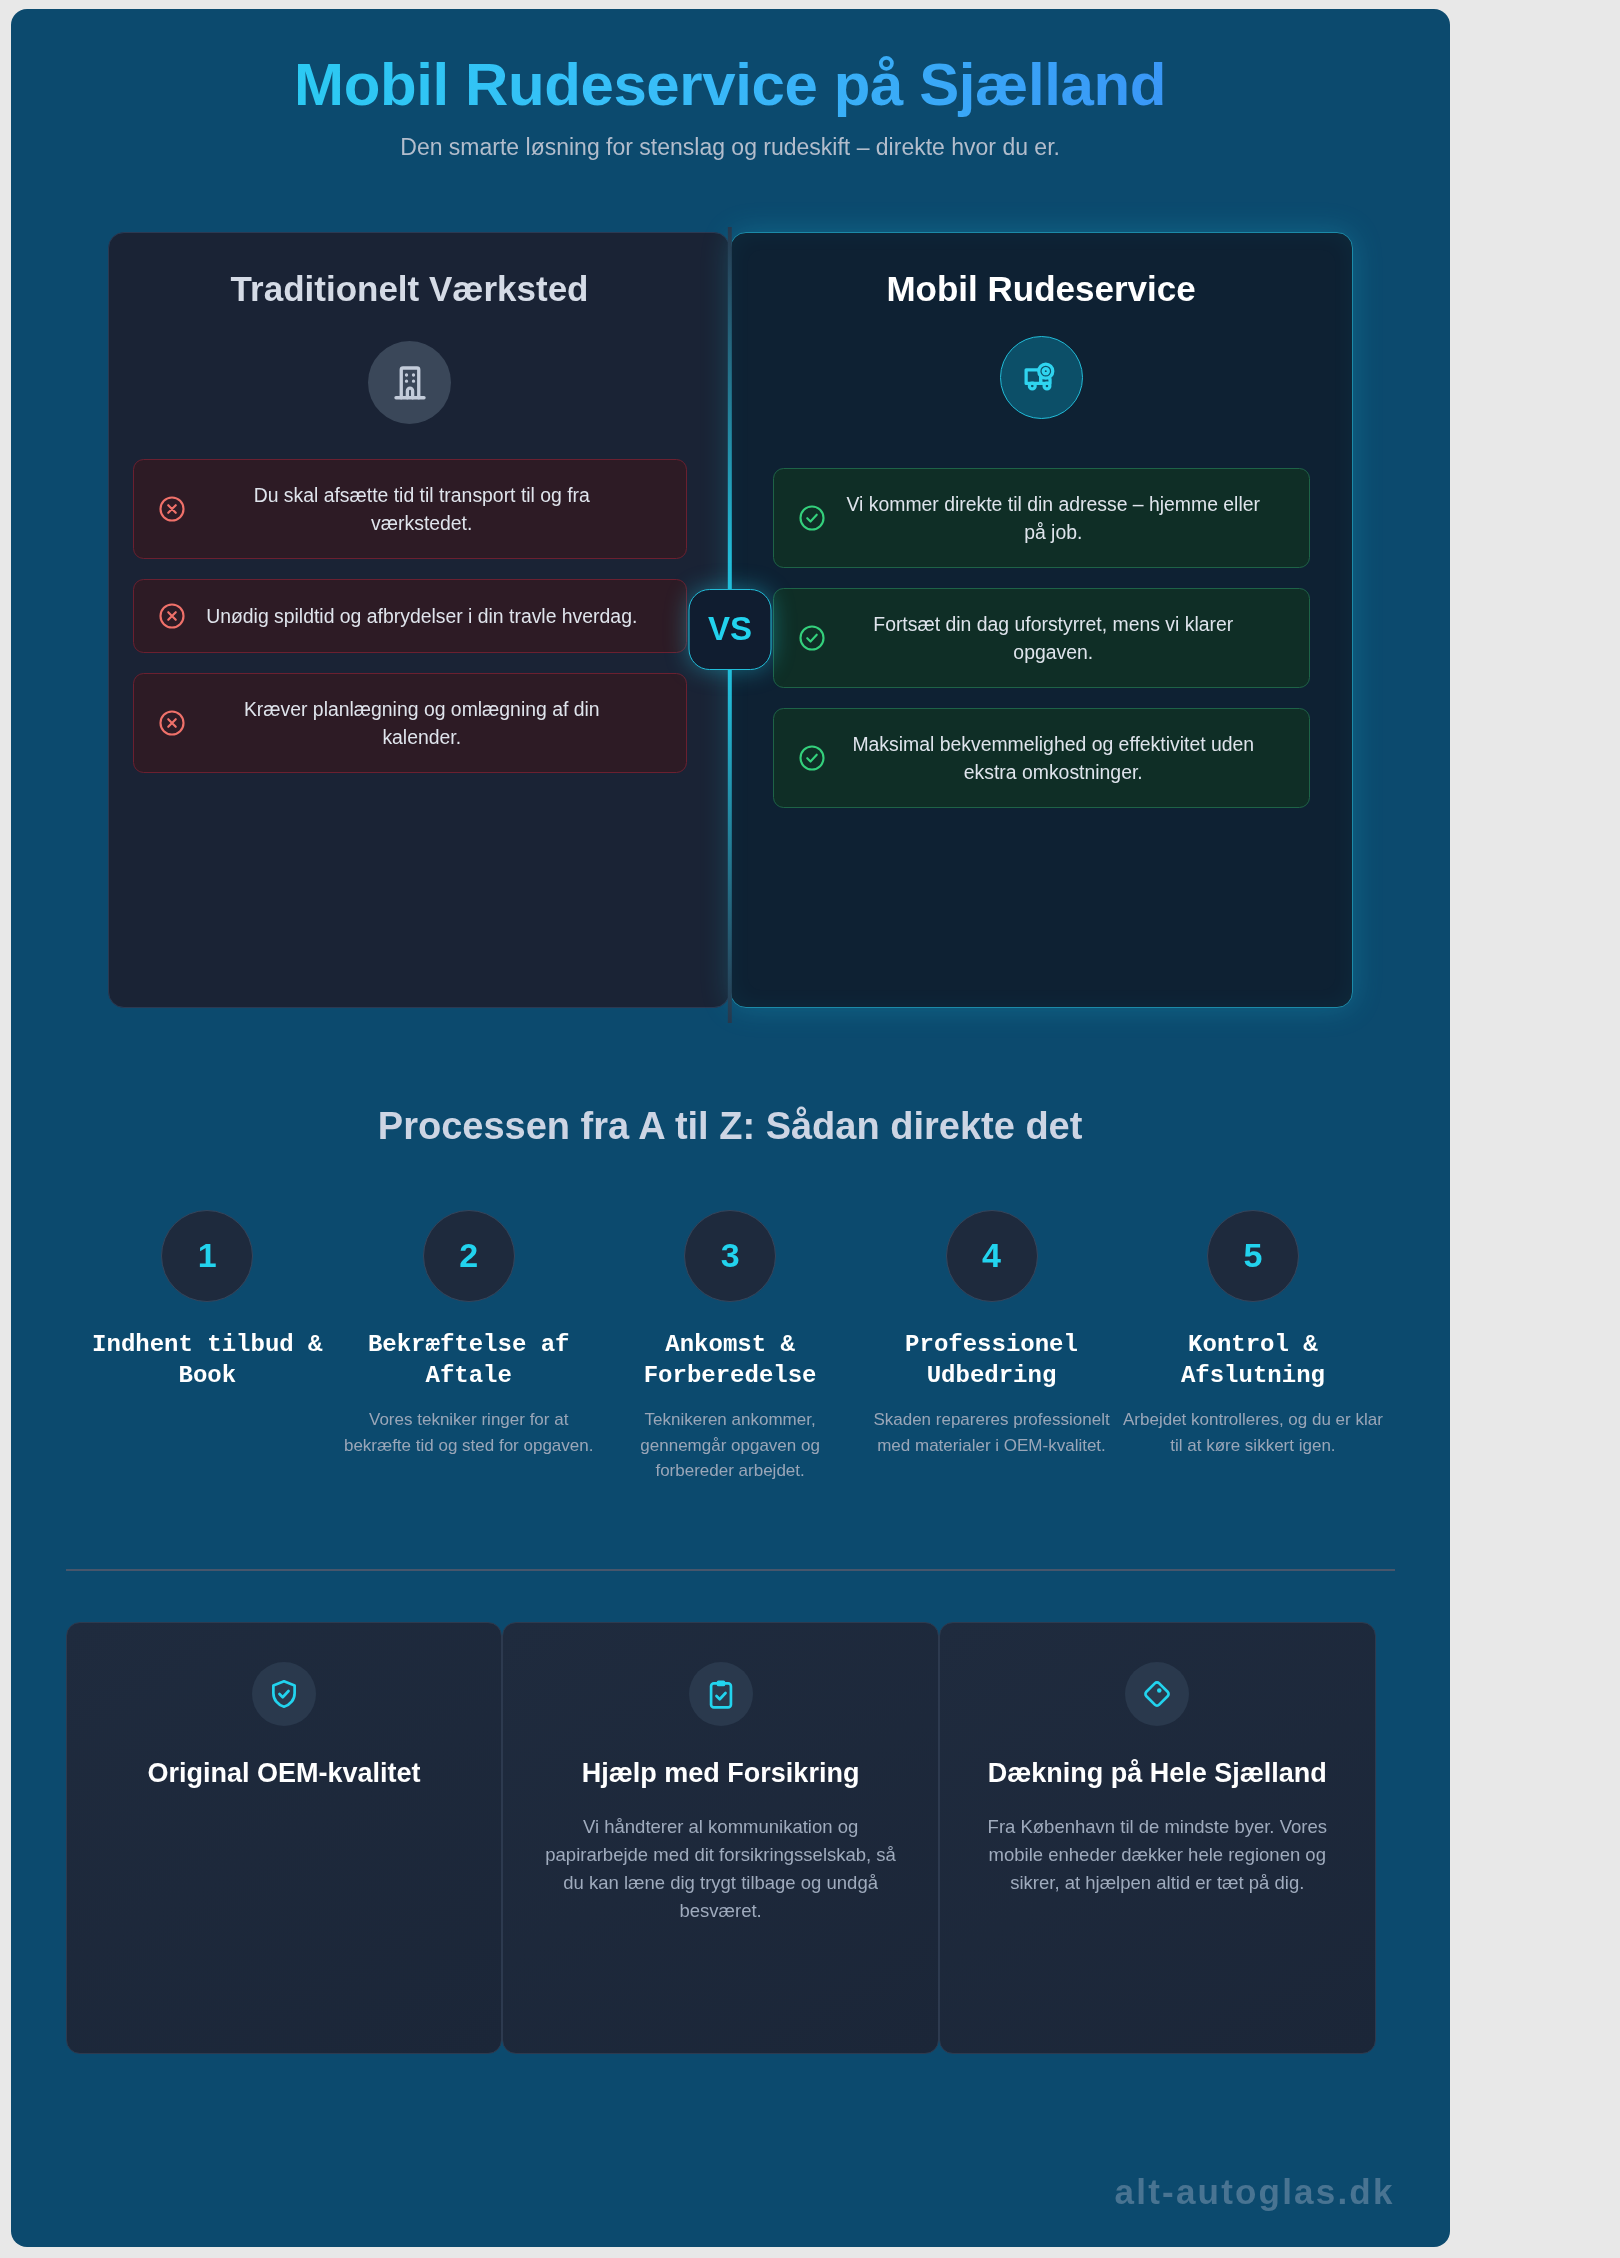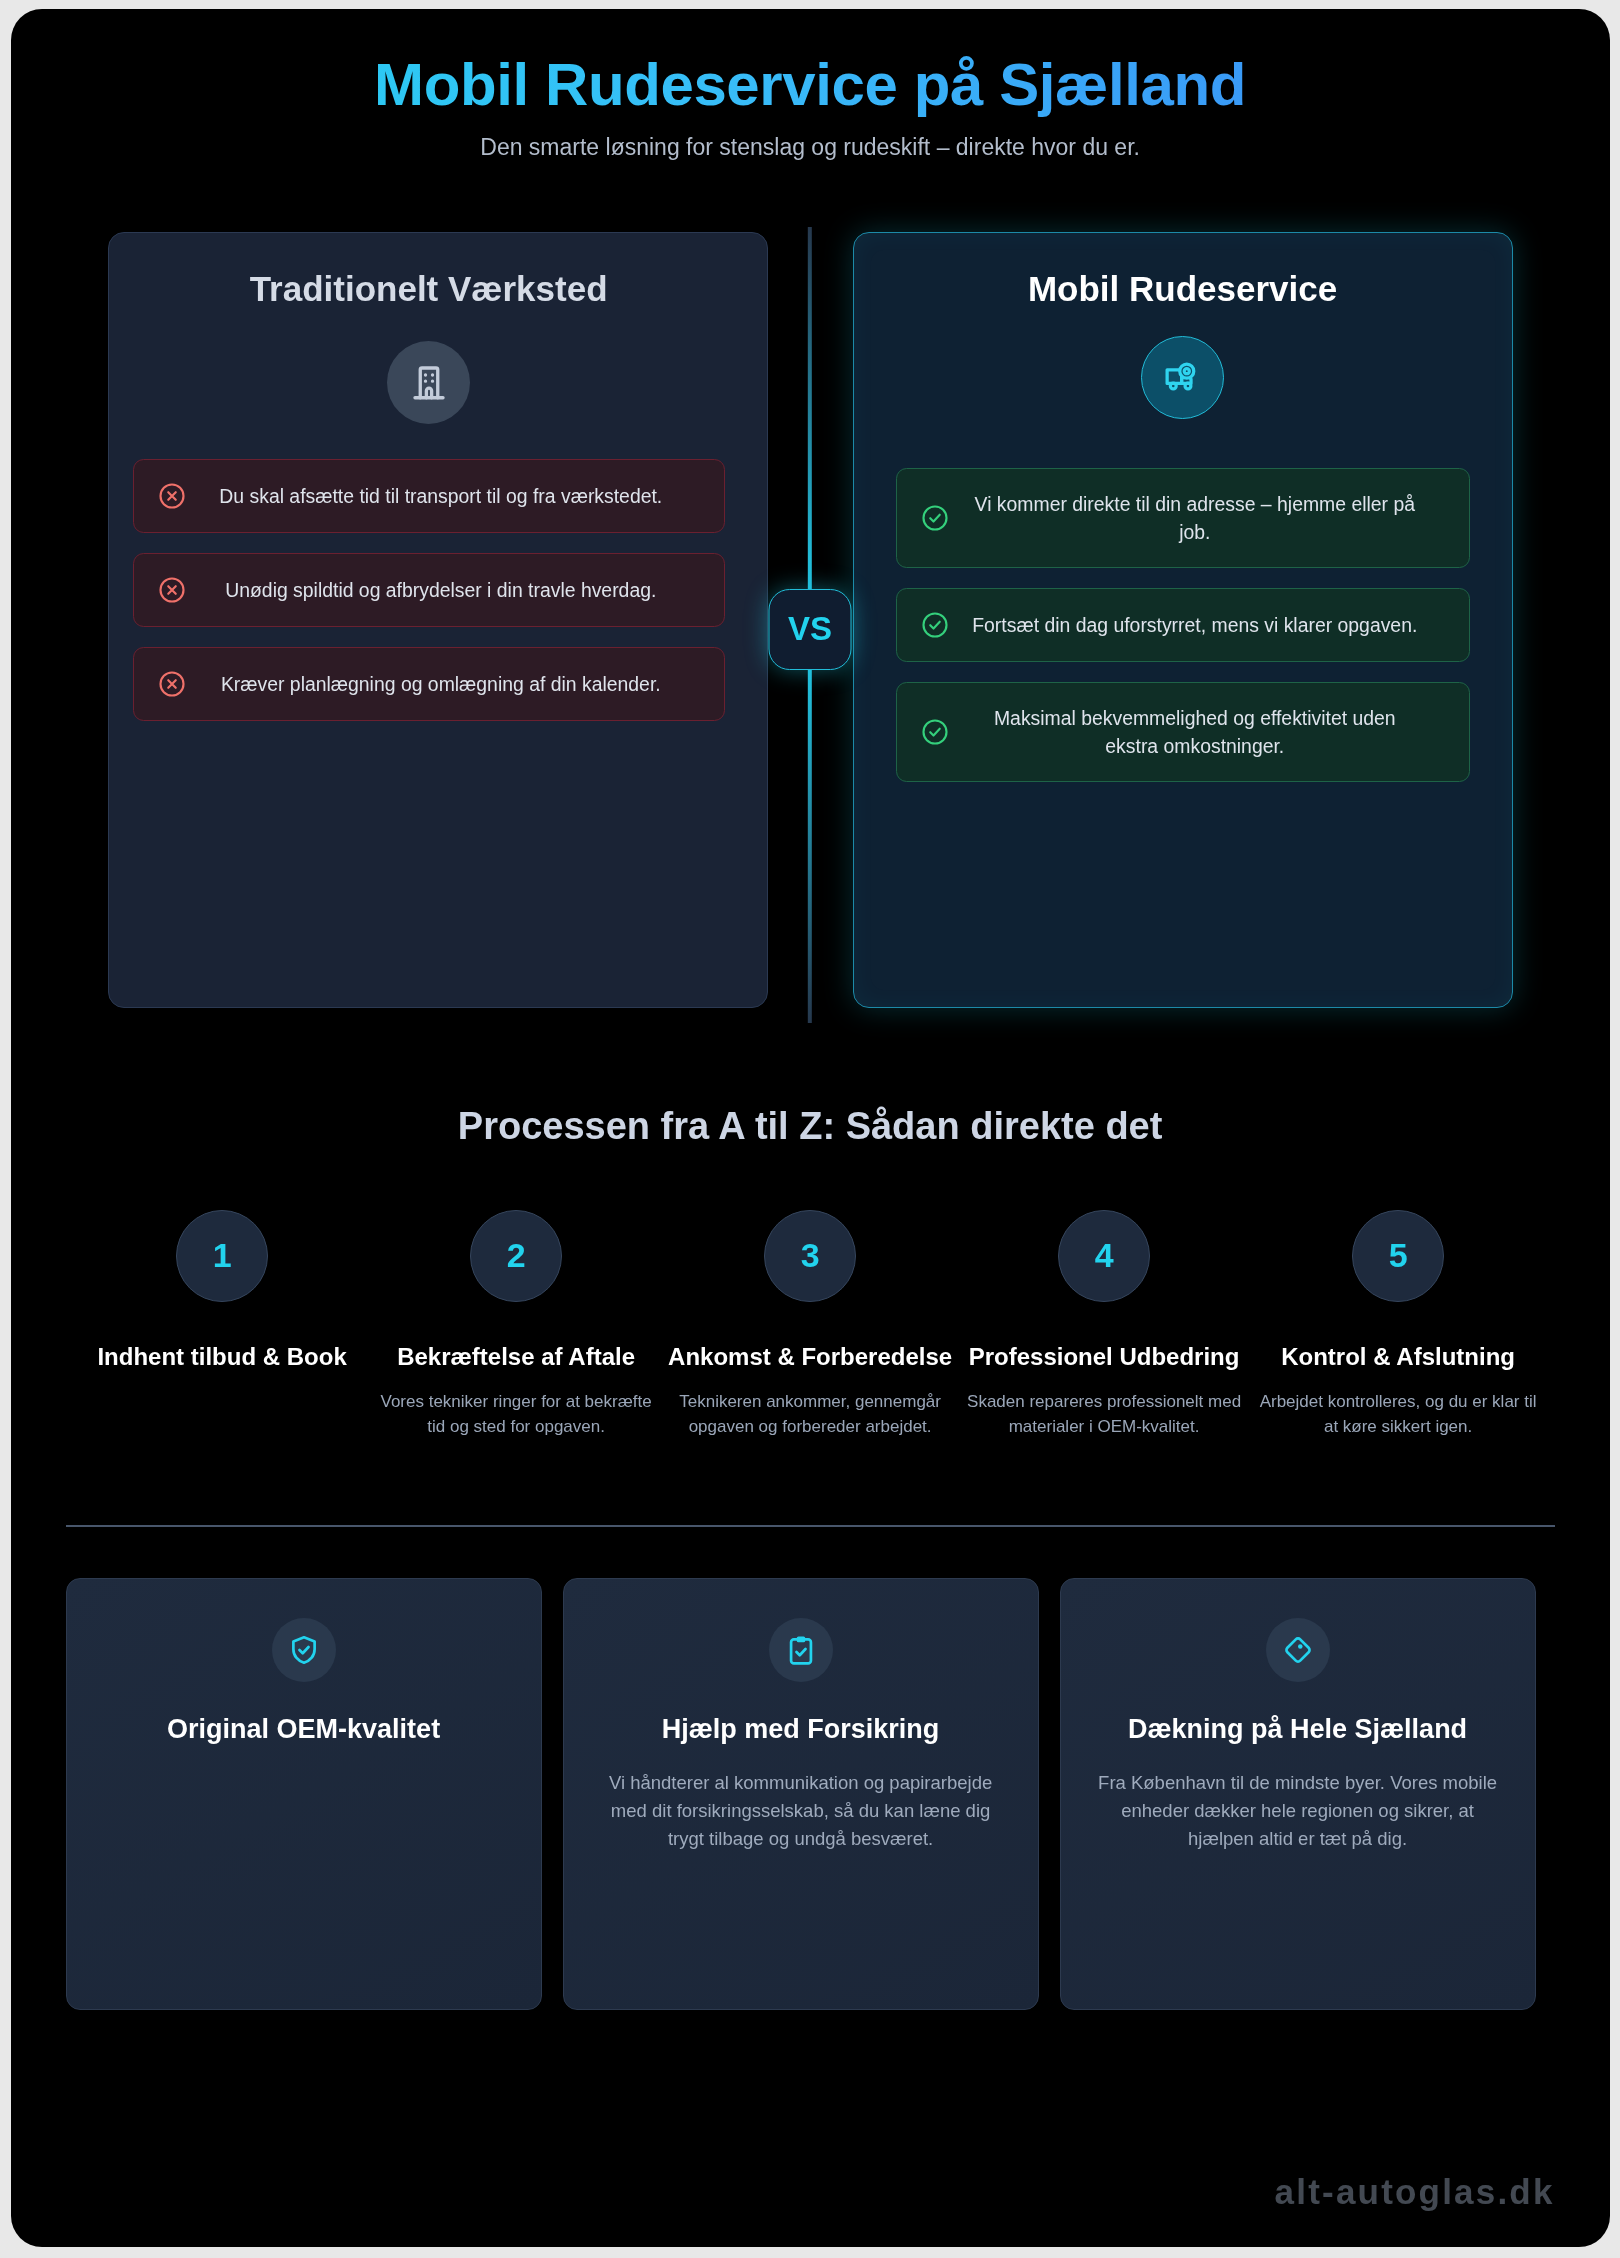--- a/index.html
+++ b/index.html
@@ -9,24 +9,24 @@
     height: 2258px;
     background: #e8e8e8;
     font-family: "Liberation Sans", sans-serif;
     overflow: hidden;
   }
 
   .page {
     position: absolute;
     left: 10.6px;
     top: 8.8px;
-    width: 1599px;
+    width: 1439px;
     height: 2238px;
-    background: #000000;
-    border-radius: 31px;
+    background: #0c4a6e;
+    border-radius: 16px;
     overflow: hidden;
   }
 
   
   .header { padding-top: 42px; text-align: center; }
 
   .main-title {
     font-size: 60px;
     font-weight: bold;
     letter-spacing: -0.4px;
@@ -183,25 +183,26 @@
     border-radius: 50%;
     background: #1e2a3d;
     border: 0.9px solid #35455c;
     display: flex; align-items: center; justify-content: center;
     font-size: 34px;
     font-weight: bold;
     color: #22d3ee;
   }
 
   .step-title {
-    margin-top: 40px;
+    margin-top: 28px;
     font-size: 24px;
     font-weight: bold;
     color: #ffffff;
     line-height: 1.28;
+    font-family: Liberation Mono, monospace;
   }
 
   .step-desc {
     margin-top: 16px;
     font-size: 17px;
     line-height: 1.48;
     color: #9aa6b8;
   }
 
   

